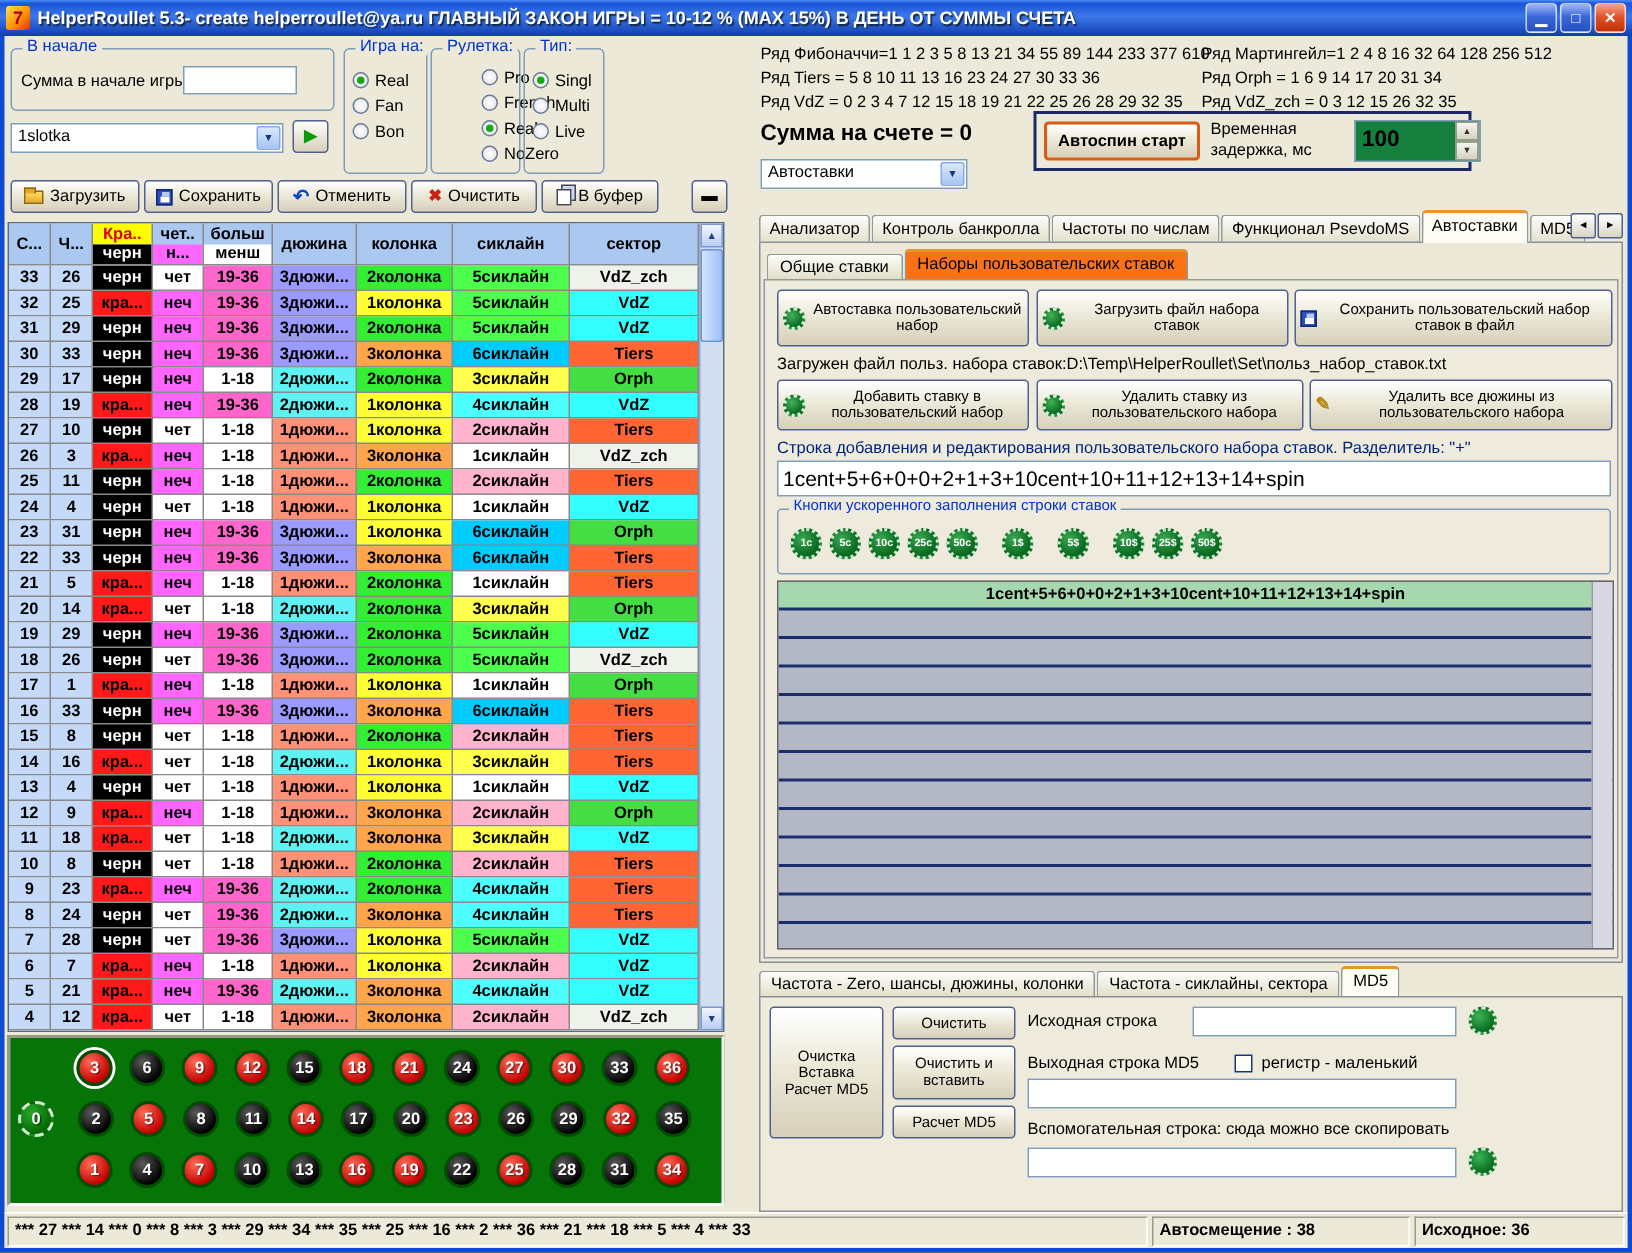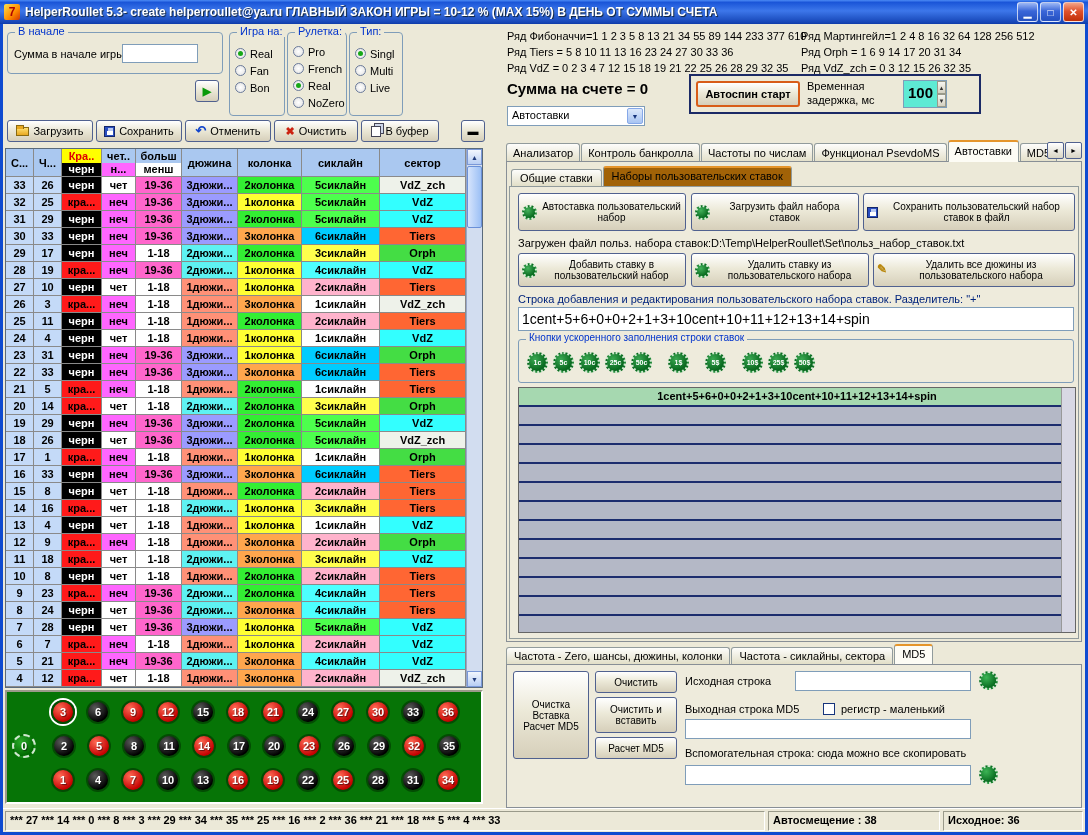--- a/index.html
+++ b/index.html
@@ -92,40 +92,40 @@
   .bchip.green { background:radial-gradient(circle at 35% 30%,#2aa82a,#006a00 72%); }
   .bchip.sel { box-shadow:0 0 0 2px #ffffff; }
   .bchip.zero { border:2px dashed #cfe8cf; margin-right:5px; }
 
   
   .series { position:absolute; font-size:11px; color:#000; white-space:nowrap; }
   #balance { position:absolute; left:504px; top:56px; font-size:15px; font-weight:bold; }
   #ctrl-box { position:absolute; left:686px; top:50px; width:292px; height:40px; border:2px solid #1b2a66; }
   #autospin { left:5px; top:5px; width:104px; height:26px; border:2px solid #d85c18; font-weight:bold; font-size:11px; }
   #delay-label { position:absolute; left:116px; top:3px; width:94px; font-size:11px; line-height:1.3; }
-  #spinner { position:absolute; left:212px; top:4px; width:44px; height:28px; background:#5eead4; border:1px solid #7f9db9; display:flex; }
+  #spinner { position:absolute; left:212px; top:4px; width:84px; height:28px; background:#15803d; border:1px solid #7f9db9; display:flex; }
   #spinner .val { flex:1; font-size:15px; font-weight:bold; padding:3px 4px; }
   #spinner .arrows { width:16px; display:flex; flex-direction:column; }
   .sa { flex:1; background:linear-gradient(#f6f5f0,#d4d0c0); border:1px solid #9a9a8a; font-size:6px; color:#333;
     display:flex; align-items:center; justify-content:center; }
 
   
   #main-tabs { position:absolute; left:503px; top:114px; height:24px; display:flex; align-items:flex-end; }
   .tab { border:1px solid #919b9c; border-bottom:none; background:linear-gradient(#fdfdfb,#e2dfc8); padding:3px 6px 3px;
     font-size:11px; border-radius:3px 3px 0 0; margin-right:1px; white-space:nowrap; }
   .tab.active { background:#fdfcf5; border-top:2px solid #e5952b; padding-bottom:5px; position:relative; z-index:2; }
   .tabscroll { position:absolute; top:118px; width:17px; height:17px; background:linear-gradient(#fff,#d8d4c4);
     border:1px solid #50618f; border-radius:2px; font-size:7px; display:flex; align-items:center; justify-content:center; }
   #tabs-left { left:1044px; } #tabs-right { left:1062px; }
 
   #tab-panel { position:absolute; left:503px; top:137px; width:576px; height:481px; border:1px solid #888f96; background:#ece9d8; }
   #sub-tabs { position:absolute; left:4px; top:3px; display:flex; align-items:flex-end; height:21px; }
   .stab { border:1px solid #919b9c; border-bottom:none; background:linear-gradient(#fdfdfb,#e2dfc8); padding:2px 8px;
     font-size:11px; border-radius:3px 3px 0 0; margin-right:1px; white-space:nowrap; }
-  .stab.active { background:#a16207; border-top:2px solid #e5952b; padding-bottom:4px; }
+  .stab.active { background:#f97316; border-top:2px solid #e5952b; padding-bottom:4px; }
   #inner { position:absolute; left:2px; right:2px; top:24px; bottom:2px; border:1px solid #919b9c; background:#eeebdc; }
 
   #file-text { position:absolute; left:8px; top:50px; font-size:11px; white-space:nowrap; }
   #edit-label { position:absolute; left:8px; top:106px; font-size:11px; color:#00247c; white-space:nowrap; }
   #edit-input { left:8px; top:120px; width:556px; height:24px; font-size:14px; }
   #chips-grp { position:absolute; left:8px; top:152px; width:556px; height:44px; border:1px solid #7f9db9; border-radius:3px; }
   #chips-grp .grp-title { background:#eeebdc; font-size:10px; }
   #chips-row { position:absolute; left:8px; top:12px; display:flex; align-items:center; }
   .chipgrp { display:flex; gap:5px; margin-right:16px; }
   .chip { width:21px; height:21px; border-radius:50%; background:radial-gradient(circle at 35% 30%,#3aa852,#0a6a20 68%);
@@ -184,21 +184,21 @@
             <span class="rlabel">Bon</span>
           </div>
         </div>
     </div>
 
     <div class="grp" id="grp-start" style="left:4px;top:8px;width:216px;height:42px;">
       <span class="grp-title">В начале</span>
       <span class="lbl" style="position:absolute;left:6px;top:15px;">Сумма в начале игры</span>
       <input class="txt" style="left: 114px; top: 11px; width: 76px; height: 19px;" value="">
     </div>
-    <div class="grp" style="left:284px;top:8px;width:60px;height:84px;">
+    <div class="grp" style="left:284px;top:8px;width:60px;height:84px;padding-left:28px;">
       <span class="grp-title">Рулетка:</span>
       <div id="radios-roulette" style="padding-top:10px;">
           <div class="radio-row">
             <span class="radio"></span>
             <span class="rlabel">Pro</span>
           </div>
           <div class="radio-row">
             <span class="radio"></span>
             <span class="rlabel">French</span>
           </div>
@@ -223,20 +223,24 @@
             <span class="radio"></span>
             <span class="rlabel">Multi</span>
           </div>
           <div class="radio-row">
             <span class="radio"></span>
             <span class="rlabel">Live</span>
           </div>
         </div>
     </div>
 
+    <div class="combo" style="left:4px;top:58px;width:182px;height:20px;">
+      <span class="cval">1slotka</span>
+      <span class="carr">▼</span>
+    </div>
     <div class="btn" style="left:192px;top:56px;width:24px;height:22px;">
       <span class="glyph-green">▶</span>
     </div>
 
     <div class="btn" style="left:4px;top:96px;width:86px;height:22px;">
       <span class="ico ico-folder"></span>
       <span>Загрузить</span>
     </div>
     <div class="btn" style="left:93px;top:96px;width:86px;height:22px;">
       <span class="ico ico-disk"></span>

